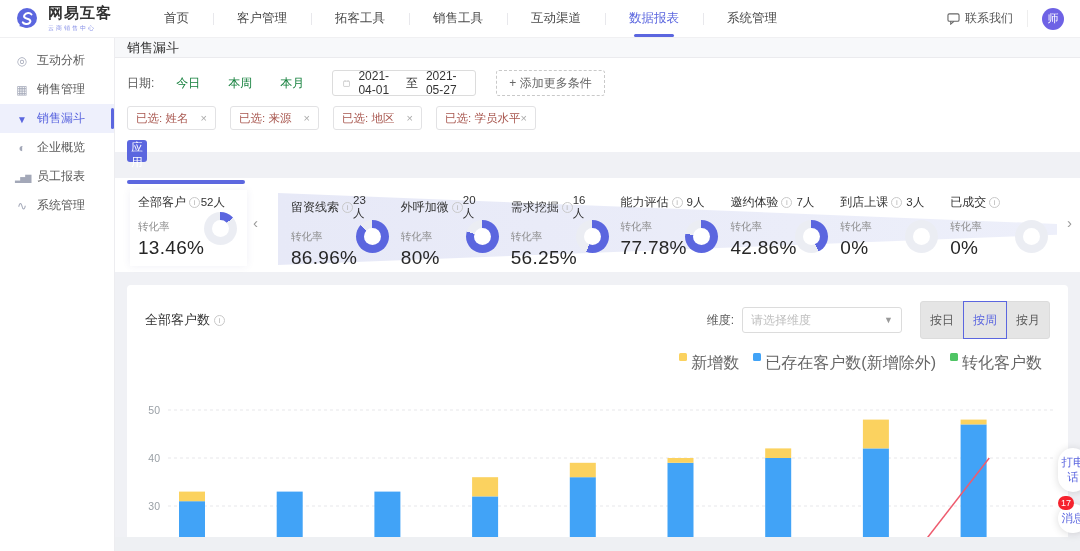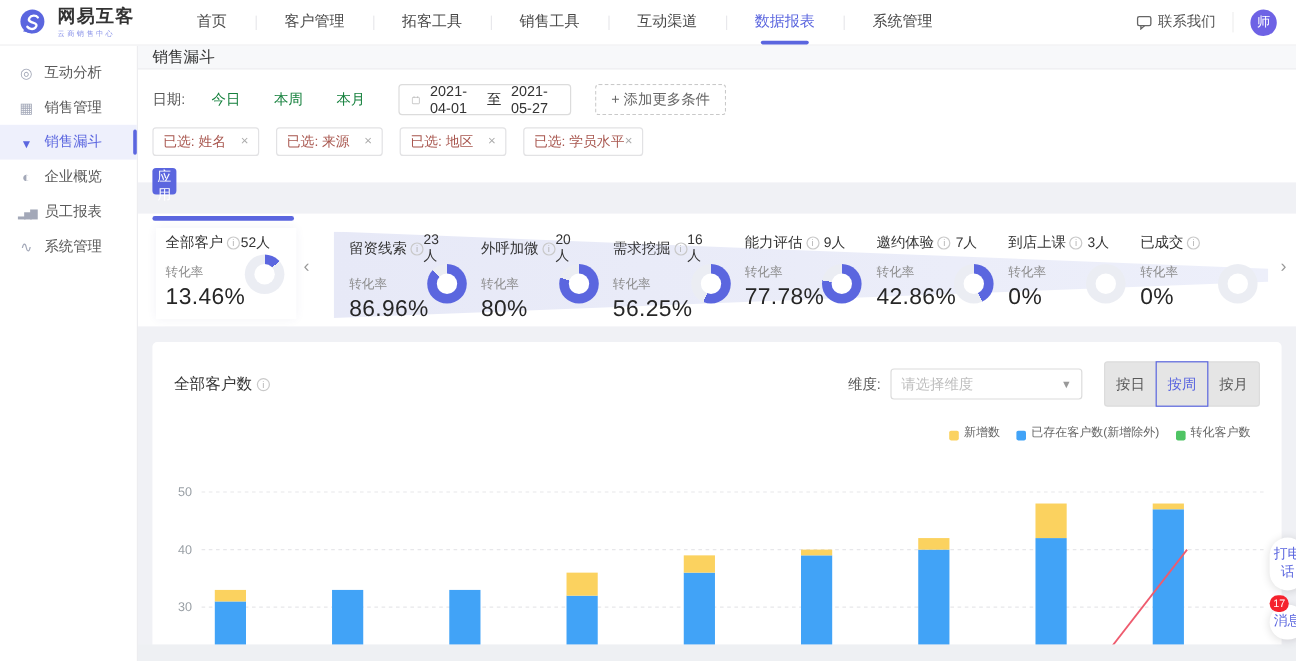--- a/index.html
+++ b/index.html
@@ -99,21 +99,21 @@
                 align-items:center; justify-content:space-between; padding:0 8px; font-size:12px;
                 color:#bfbfbf; cursor:pointer; }
   .dim-select .caret { color:#999; font-size:9px; }
   .seg-group { display:flex; margin-left:18px; }
   .seg-btn { height:38px; padding:0 9px; border:1px solid #dcdcdc; background:#e5e5e5; font-size:12px;
              color:#595959; cursor:pointer; margin-left:-1px; display:flex; align-items:center; }
   .seg-btn:first-child { border-radius:3px 0 0 3px; margin-left:0; }
   .seg-btn:last-child { border-radius:0 3px 3px 0; }
   .seg-btn.active { color:#5b66df; border-color:#5b66df; z-index:1; position:relative; }
   .legend { display:flex; justify-content:flex-end; gap:14px; padding:14px 26px 0 0; }
-  .legend-item { display:flex; align-items:flex-end; gap:4px; font-size:10px; color:#666; }
+  .legend-item { display:flex; align-items:flex-start; gap:4px; font-size:16px; color:#666; }
   .legend-swatch { width:8px; height:8px; border-radius:1.5px; display:inline-block; }
   .plot-wrap { position:absolute; left:13px; top:118px; }
 
   
   .bottom-strip { position:absolute; left:115px; top:537px; width:965px; height:14px; background:#eef0f3; z-index:6; }
   .float-pill { position:absolute; right:-8px; width:30px; background:#fff; border-radius:15px;
                 box-shadow:0 1px 8px rgba(0,0,0,.14); color:#5b66df; font-size:11.5px; text-align:center;
                 padding:7px 0; line-height:15px; word-break:break-all; z-index:30; cursor:pointer; }
   .pill-call { top:448px; }
   .pill-msg  { top:504px; }

